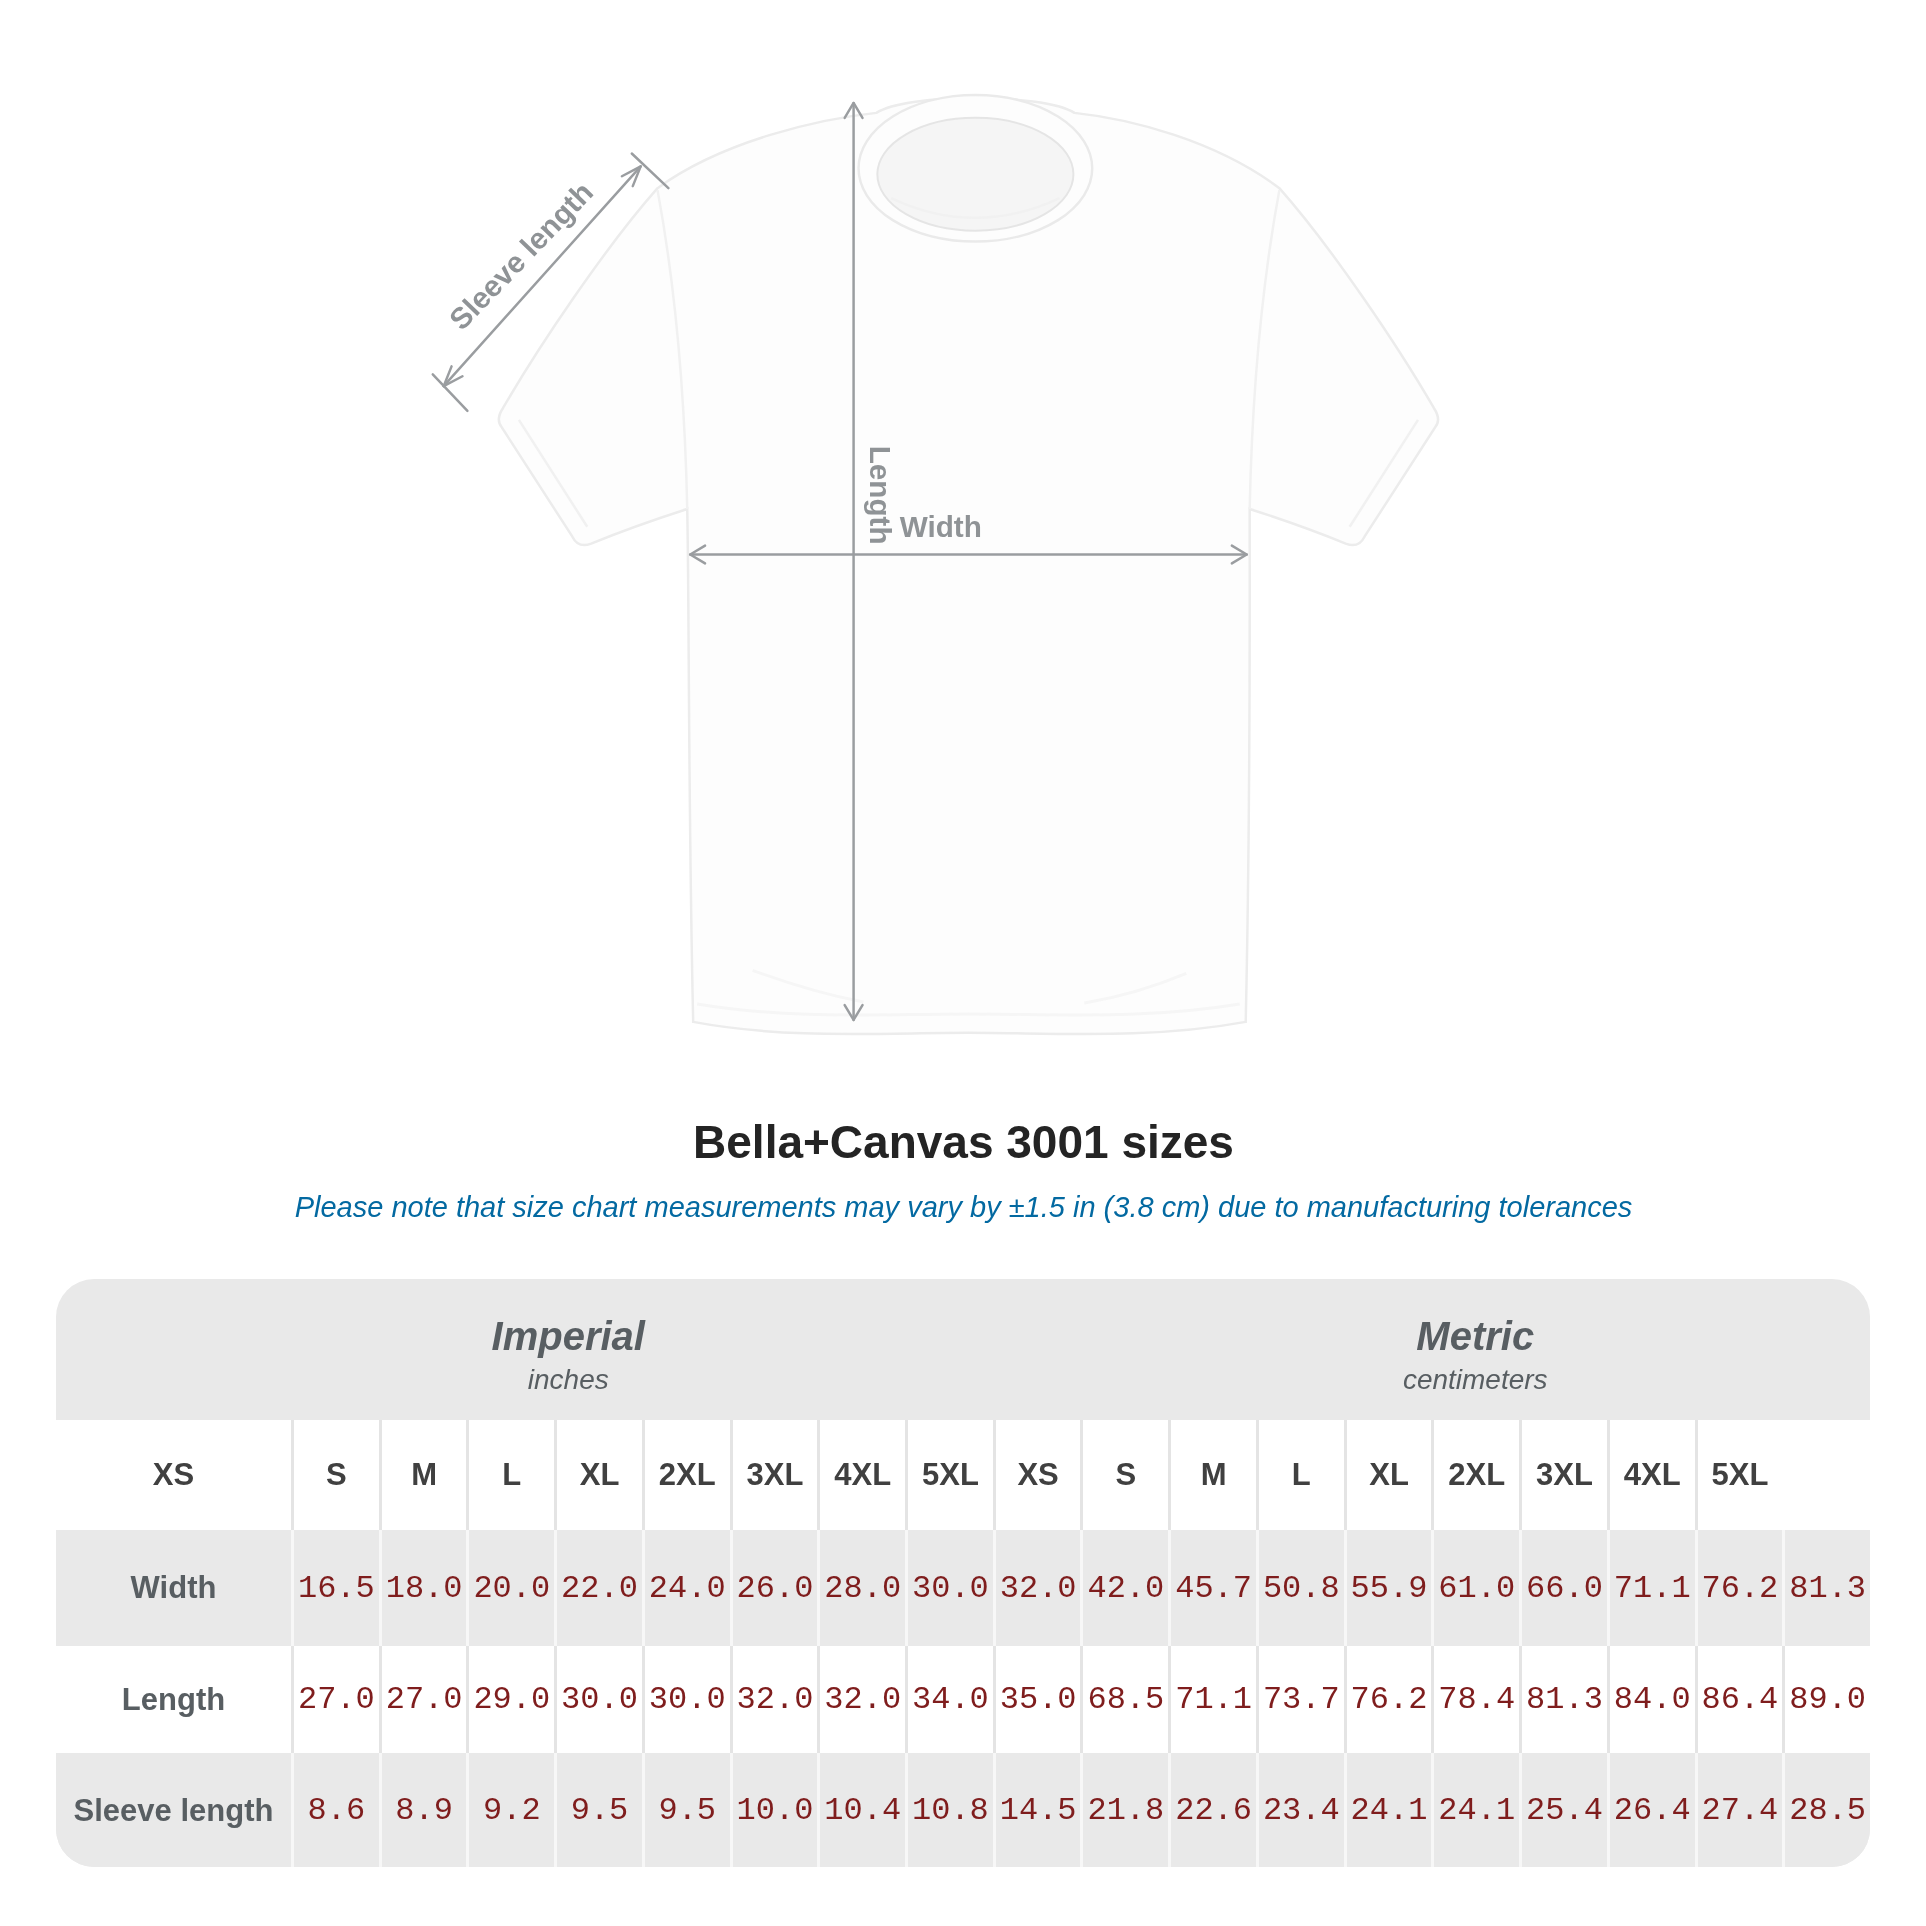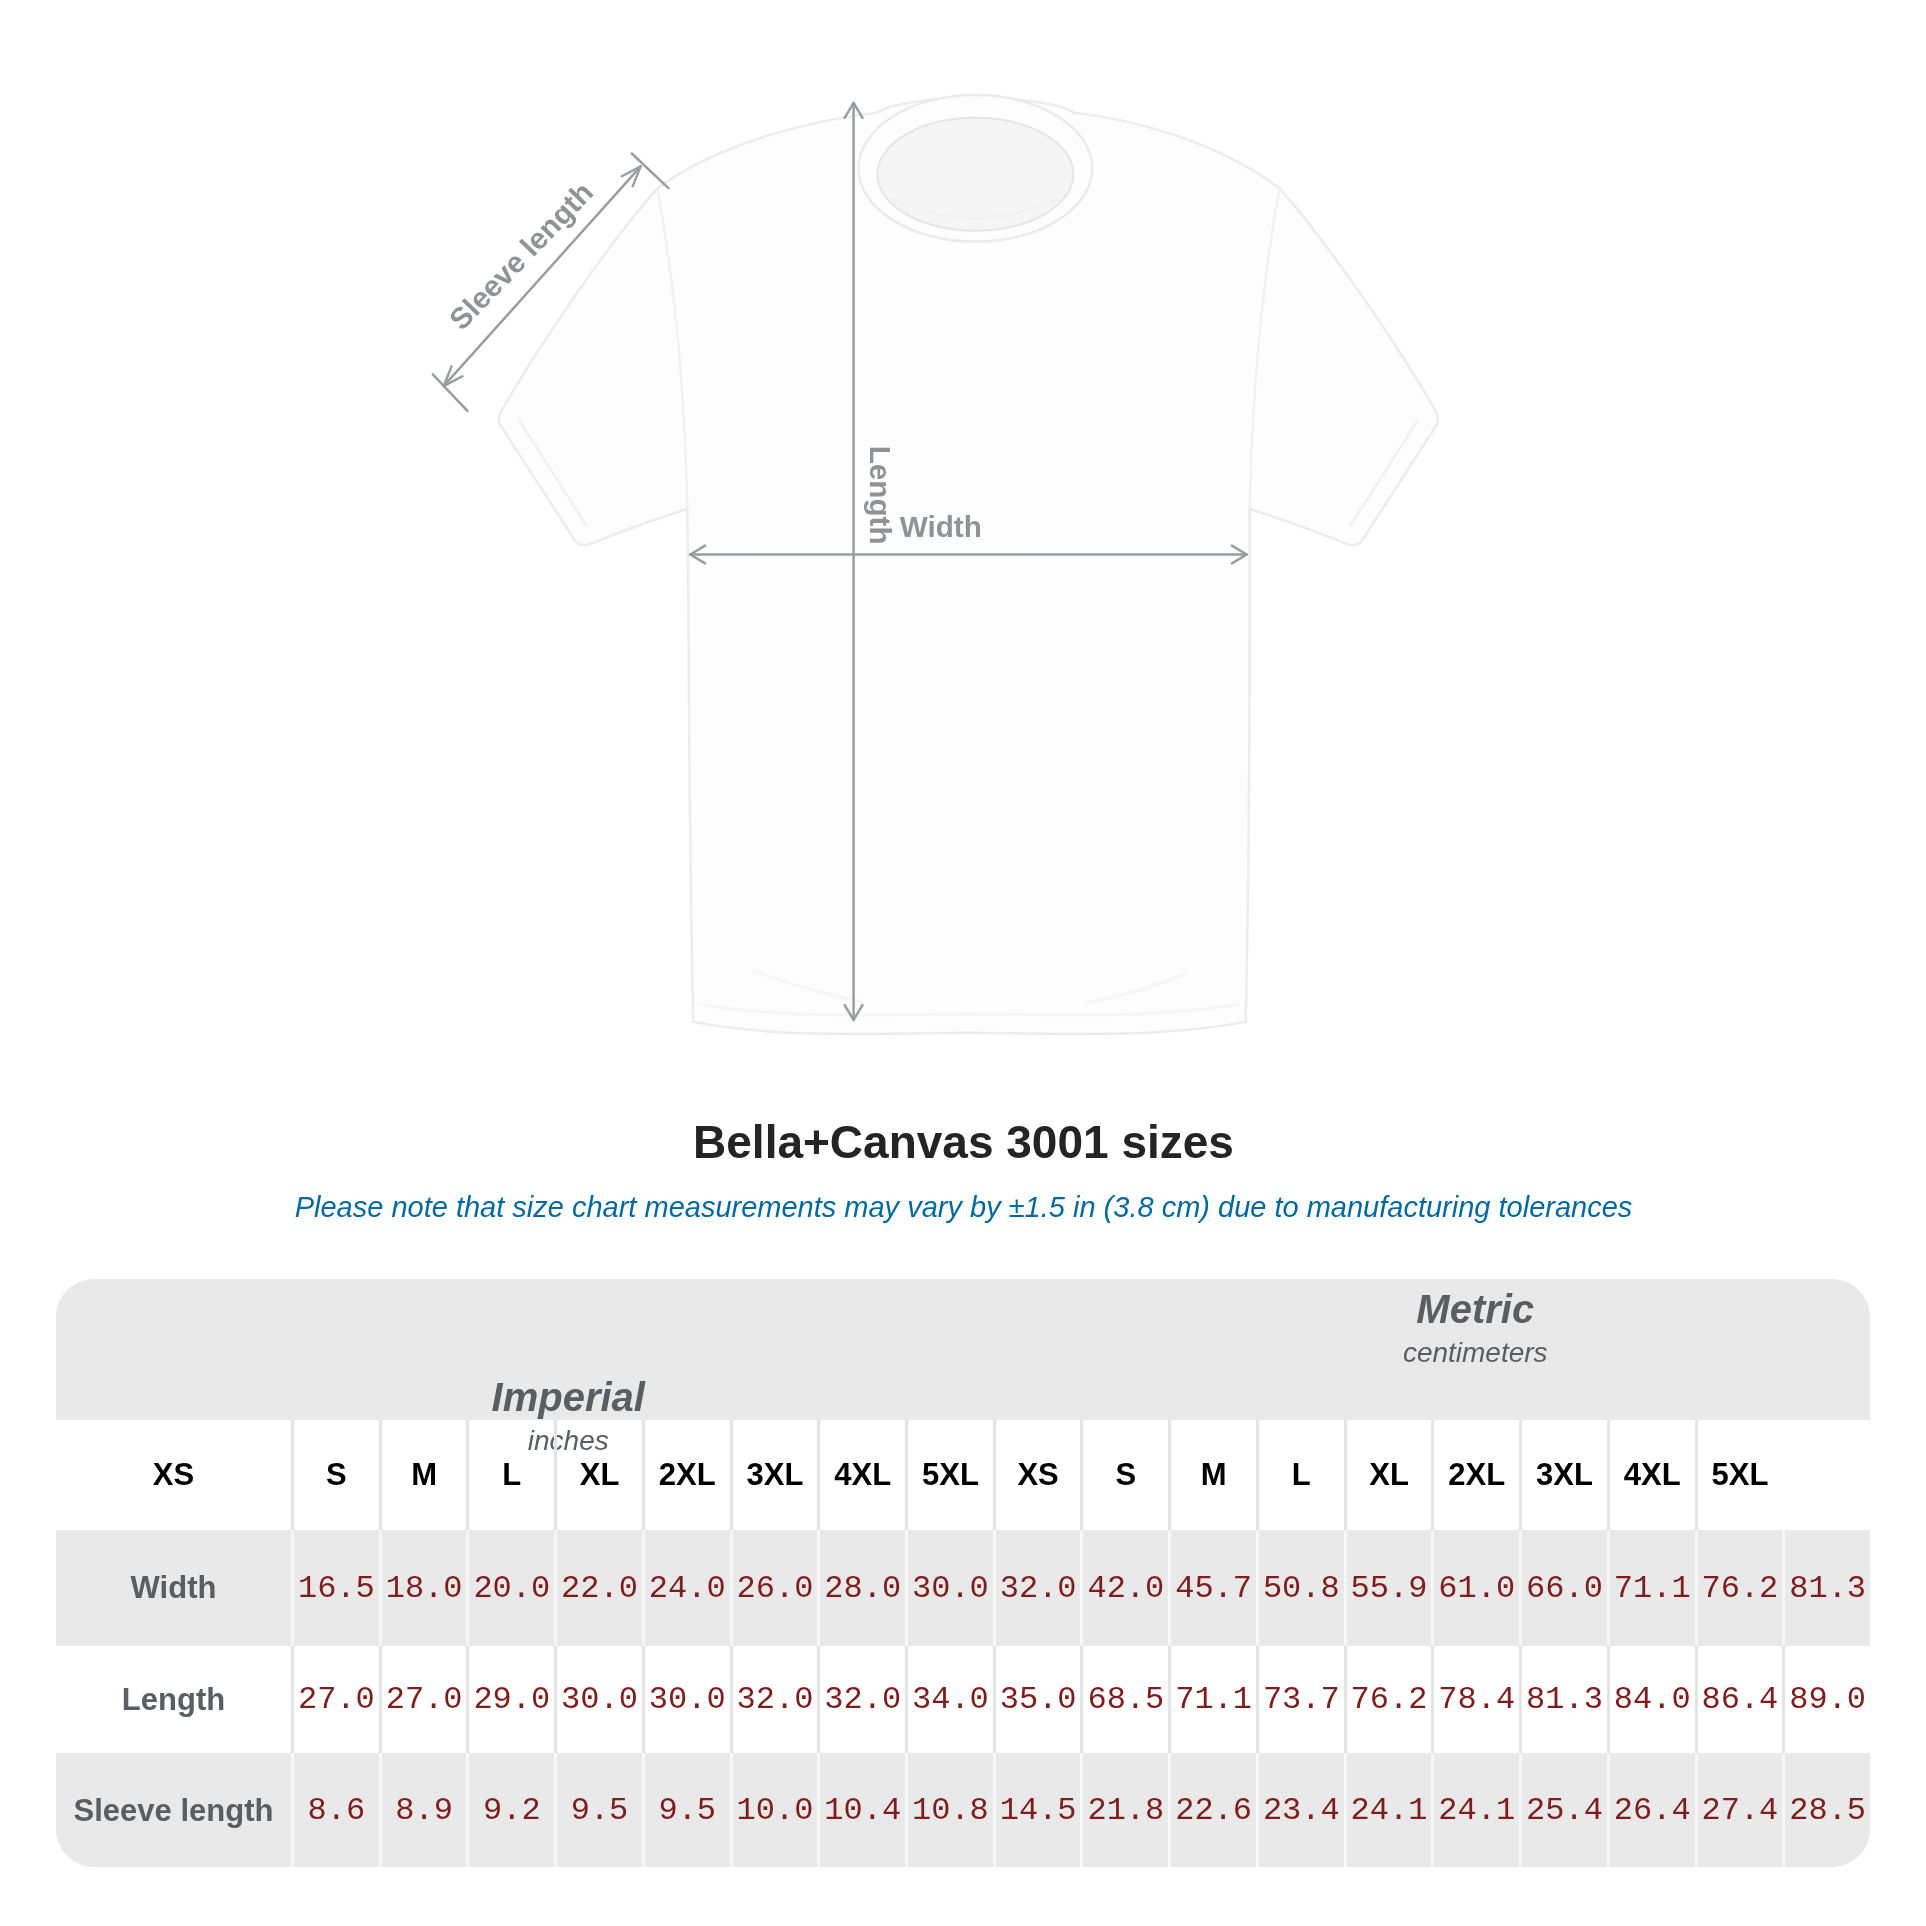--- a/index.html
+++ b/index.html
@@ -26,21 +26,21 @@
   .trow{display:grid;grid-template-columns:235px repeat(18,1fr);}
   .trow>div{display:flex;align-items:center;justify-content:center;min-width:0;}
   .trow>div:nth-child(n+2){border-left:3px solid var(--sep);}
   .row-white{background:#ffffff;--sep:#e4e4e4;}
   .row-gray{background:#e9e9e9;--sep:#f7f7f7;}
   .r-size{height:110px;}
   .r-width{height:116px;}
   .r-length{height:107px;}
   .r-sleeve{height:115px;}
 
-  .head{font-size:31px;font-weight:bold;color:#000000;}
+  .head{font-size:31px;font-weight:bold;color:#404040;}
   .rlabel{font-size:31px;font-weight:bold;color:#585e62;}
   .num{font-size:32px;color:#7f1d1d;font-family:Liberation Mono, monospace;}
 
   .shirt-outline{fill:#fdfdfd;stroke:#ececec;stroke-width:2.5;}
   .seam{fill:none;stroke:#f1f1f1;stroke-width:2.5;}
   .seam-soft{fill:none;stroke:#f6f6f6;stroke-width:3;}
   .dim{stroke:#9a9da0;stroke-width:2.5;fill:none;stroke-linecap:round;stroke-linejoin:round;}
   .dim-label{fill:#8f9396;font-size:30px;font-weight:bold;font-family:"Liberation Sans",sans-serif;}
 </style>
 </head>
@@ -108,27 +108,27 @@
       <text class="dim-label" x="950" y="542" text-anchor="middle">Width</text>
     </g>
   </svg>
 
   <h1 class="page-title">Bella+Canvas 3001 sizes</h1>
   <p class="page-subtitle">Please note that size chart measurements may vary by ±1.5 in (3.8 cm) due to manufacturing tolerances</p>
 
   <div class="size-table">
 
     <div class="band">
+      <div class="band-group band-imperial">
+        <div class="group-label">Imperial</div>
+        <div class="group-sub">inches</div>
+      </div>
       <div class="band-group band-metric">
         <div class="group-label">Metric</div>
         <div class="group-sub">centimeters</div>
-      </div>
-      <div class="band-group band-imperial">
-        <div class="group-label">Imperial</div>
-        <div class="group-sub">inches</div>
       </div>
     </div>
 
     <div class="trow row-white r-size">
       <div class="head">XS</div>
       <div class="head">S</div>
       <div class="head">M</div>
       <div class="head">L</div>
       <div class="head">XL</div>
       <div class="head">2XL</div>

